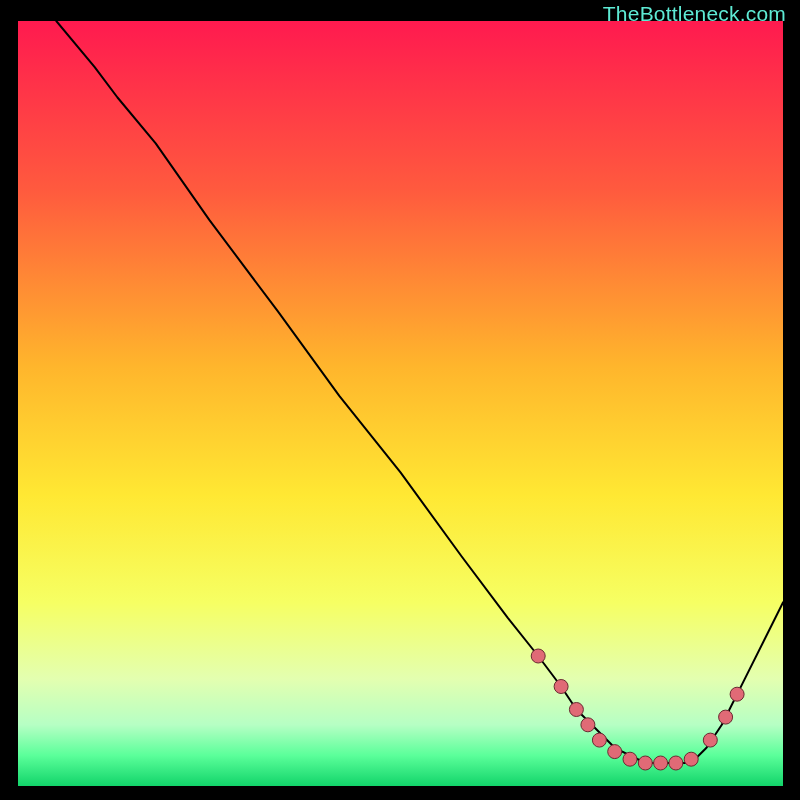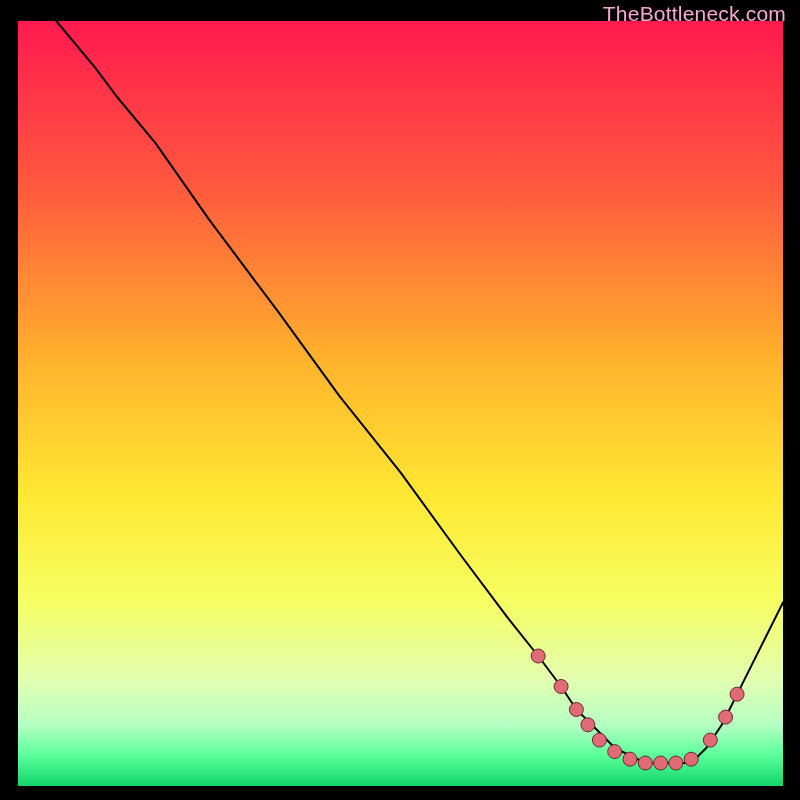--- a/index.html
+++ b/index.html
@@ -14,21 +14,21 @@
   .root {
     position: relative;
     width: 800px;
     height: 800px;
     background: #000;
   }
   .watermark {
     position: absolute;
     top: 2px;
     right: 14px;
-    color: #f9a8d4;
+    color: #5eead4;
     font-size: 21px;
     font-weight: 500;
     letter-spacing: 0.2px;
     z-index: 20;
   }
   .plot-wrap {
     position: absolute;
     left: 18px;
     top: 21px;
     width: 765px;

